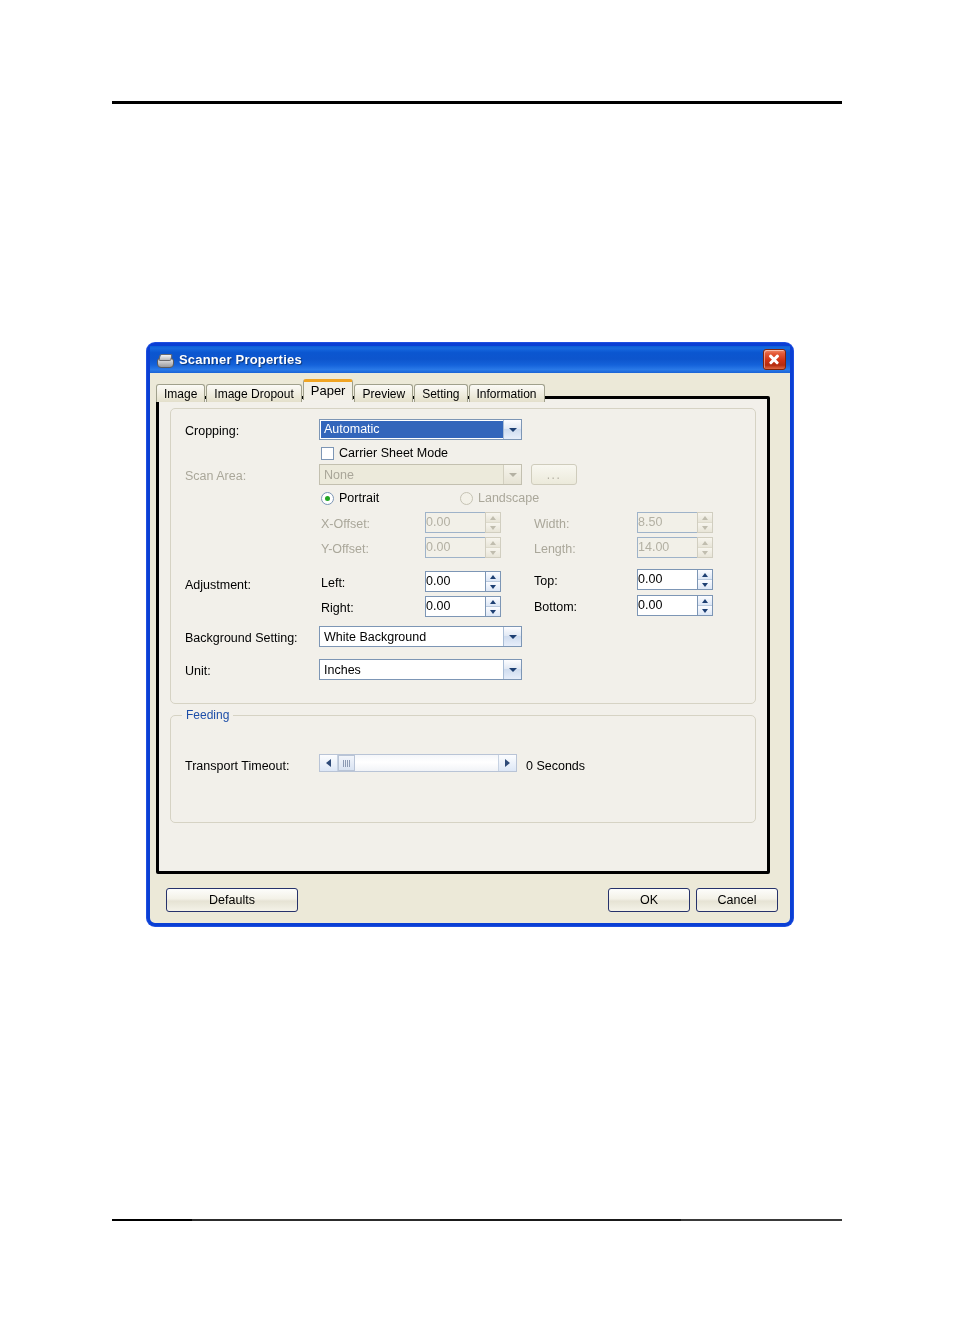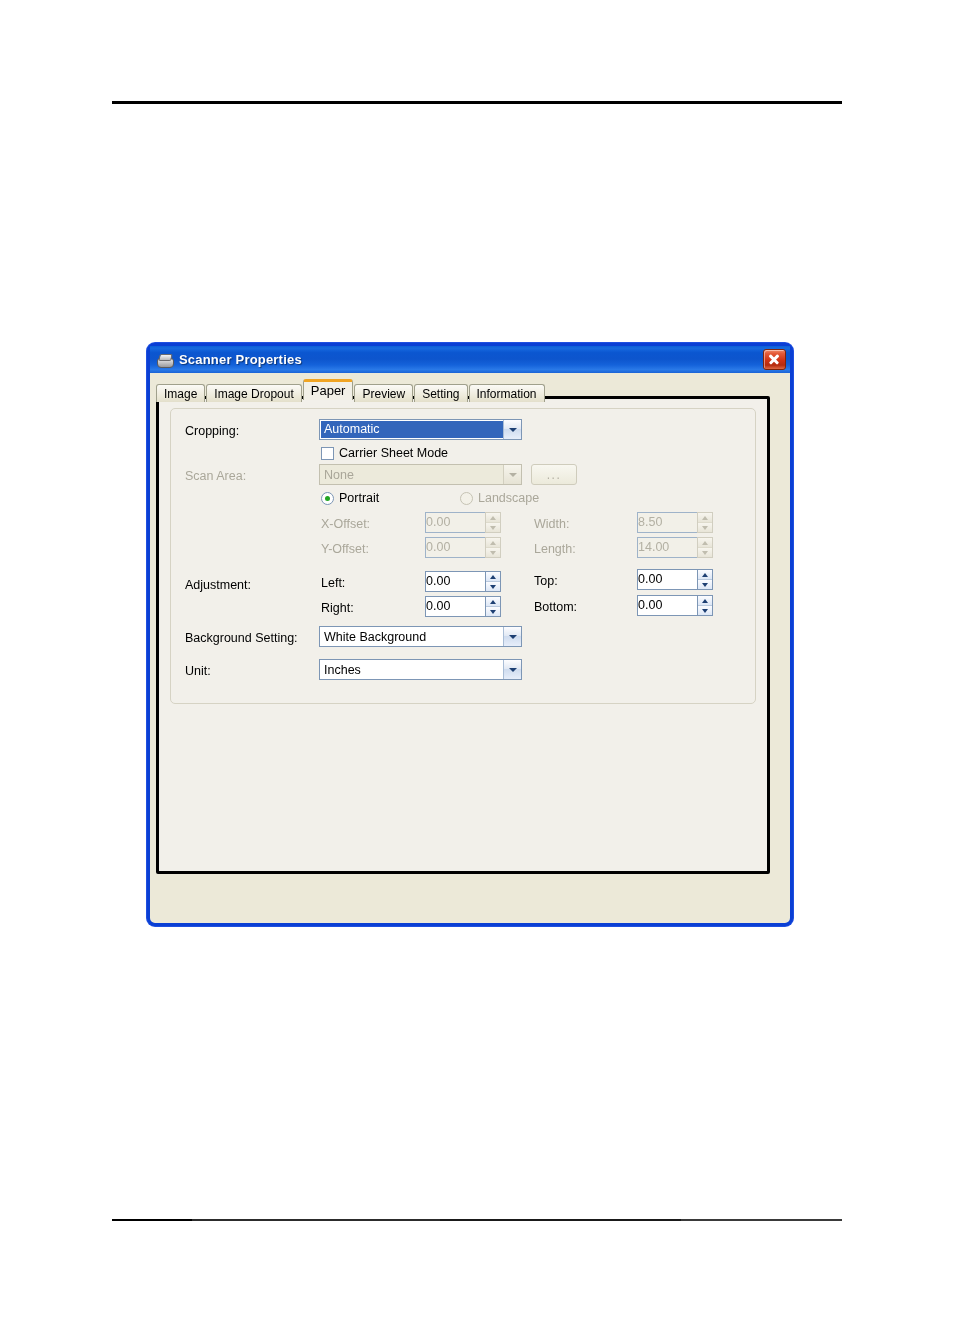--- a/index.html
+++ b/index.html
@@ -607,15 +607,39 @@
 
       <div class="lbl" style="left:14px; top:255px;">Unit:</div>
       <div class="combo" style="left:148px; top:250px; width:203px;">
         <div class="cb-text">Inches</div>
         <div class="cb-arrow">
             <i></i>
           </div>
       </div>
     </div>
 
+    <div class="groupbox gb-feed">
+      <div class="gb-legend">Feeding</div>
+
+      <div class="lbl" style="left:14px; top:43px;">Transport Timeout:</div>
+
+      <div class="slider" style="left:148px; top:38px; width:198px;">
+        <div class="arrow left">
+            <i></i>
+          </div>
+        <div class="track">
+          <div class="thumb"></div>
+        </div>
+        <div class="arrow right">
+            <i></i>
+          </div>
+      </div>
+
+      <div class="slider-value" style="left:355px; top:43px;">0 Seconds</div>
+    </div>
   </div>
 
+  <div class="btnrow">
+    <div class="pbtn" id="btn-defaults">Defaults</div>
+    <div class="pbtn" id="btn-ok">OK</div>
+    <div class="pbtn" id="btn-cancel">Cancel</div>
+  </div>
 </div>
 
 </body></html>

